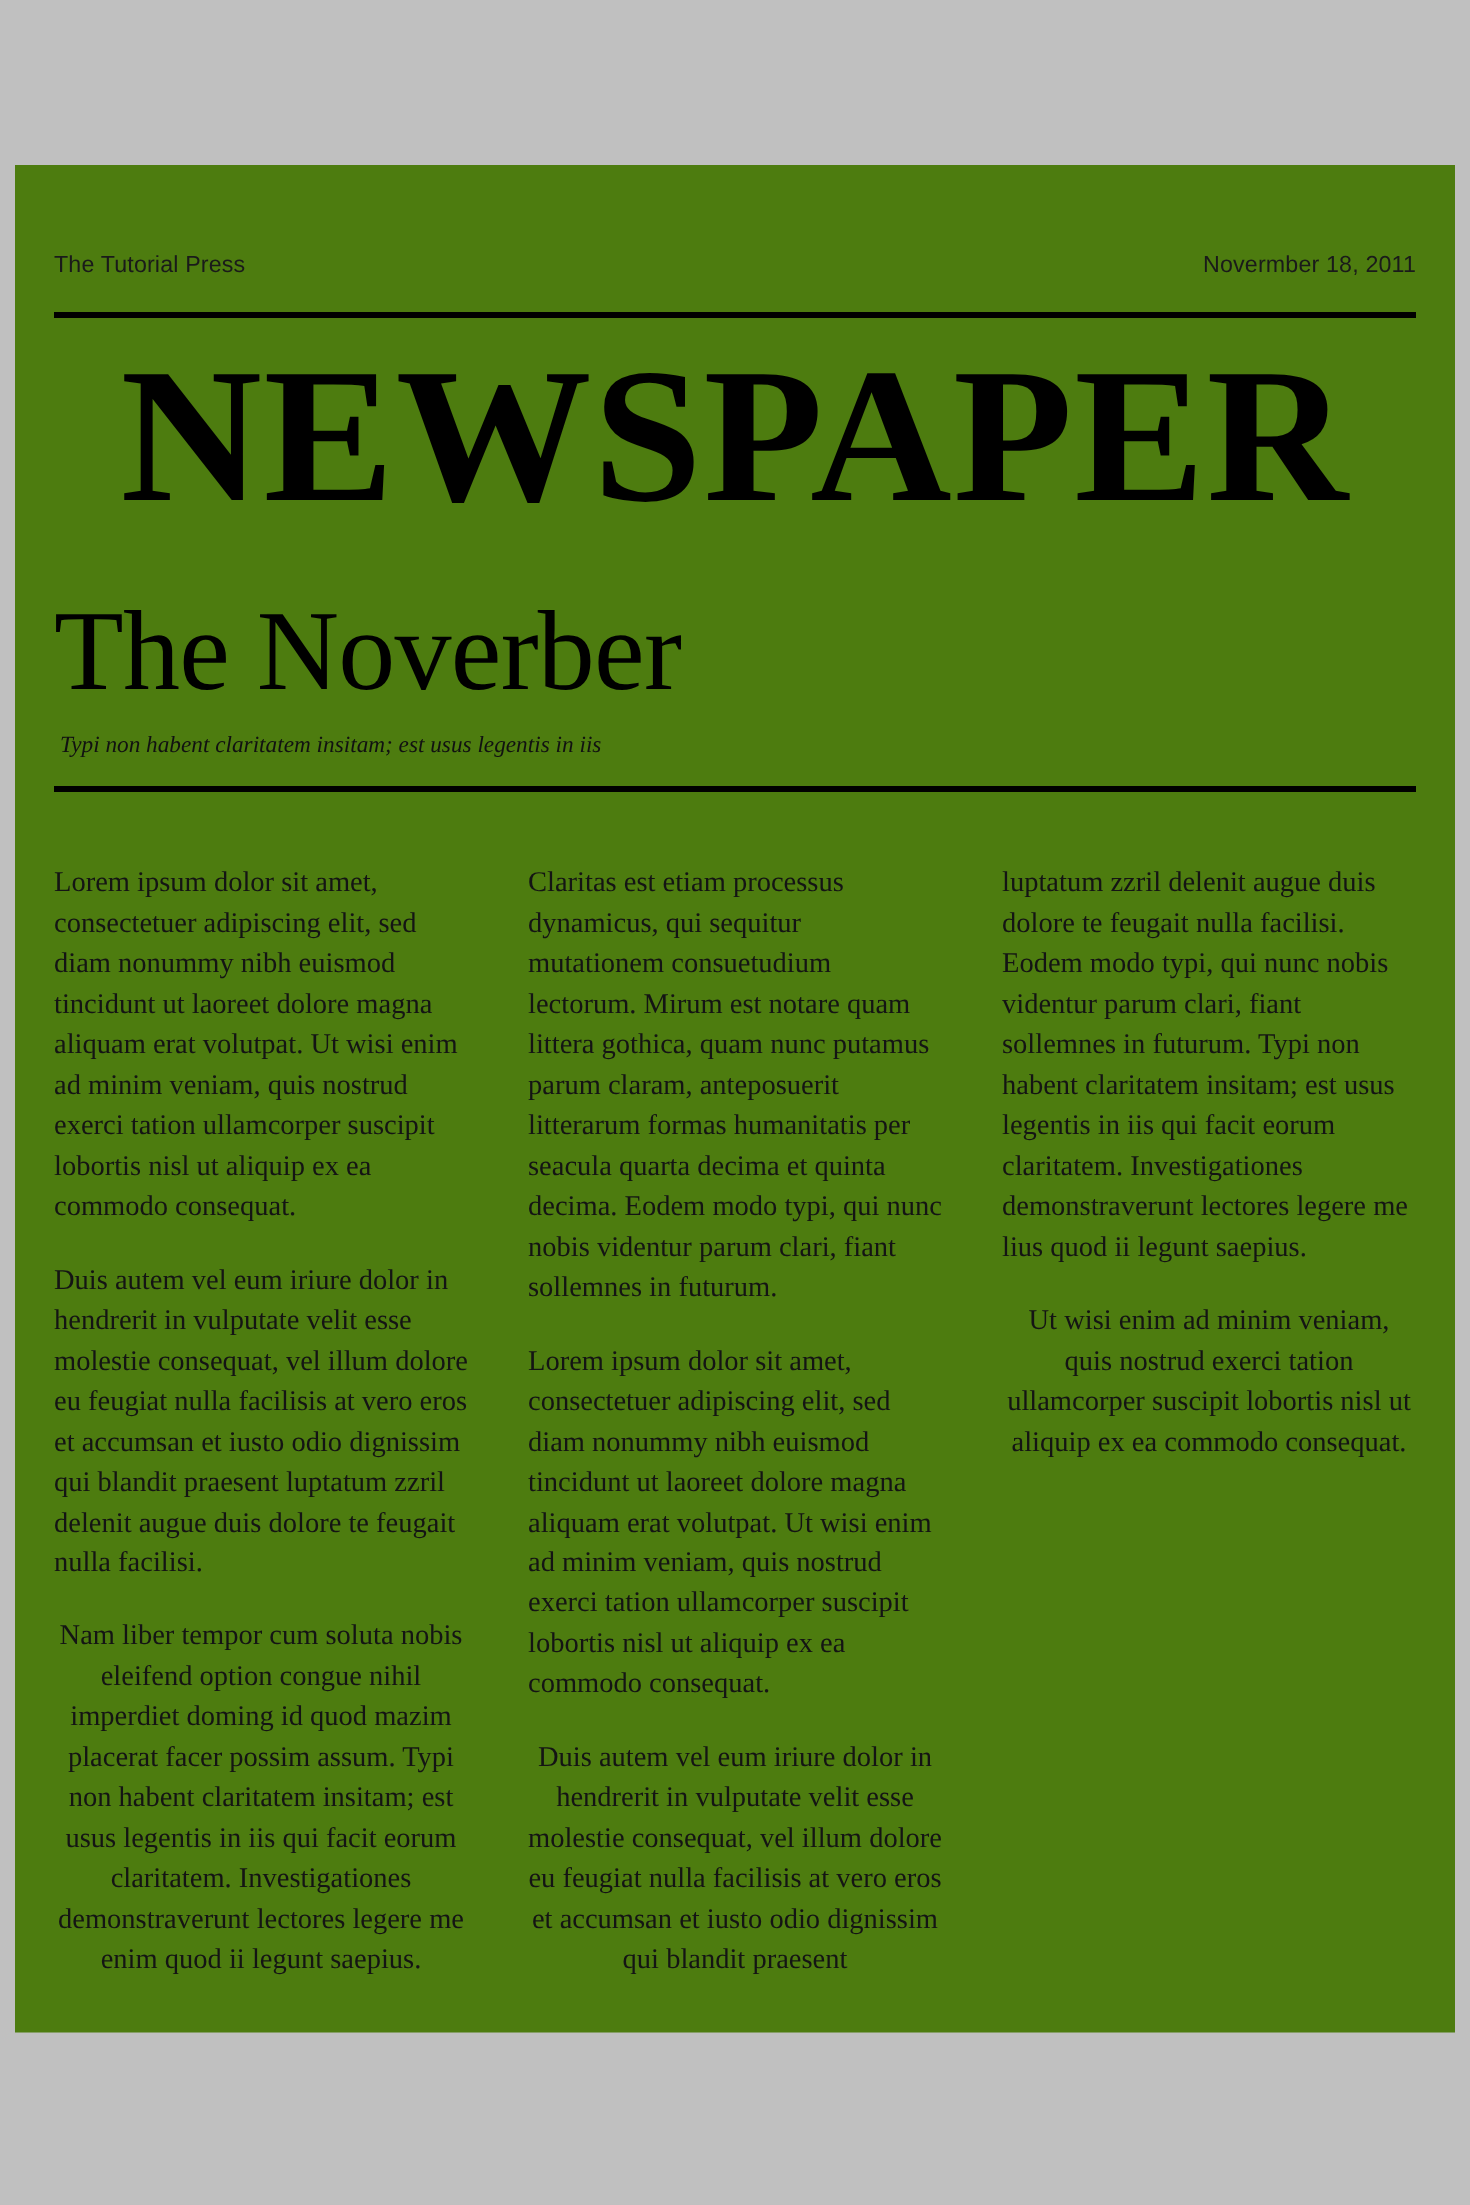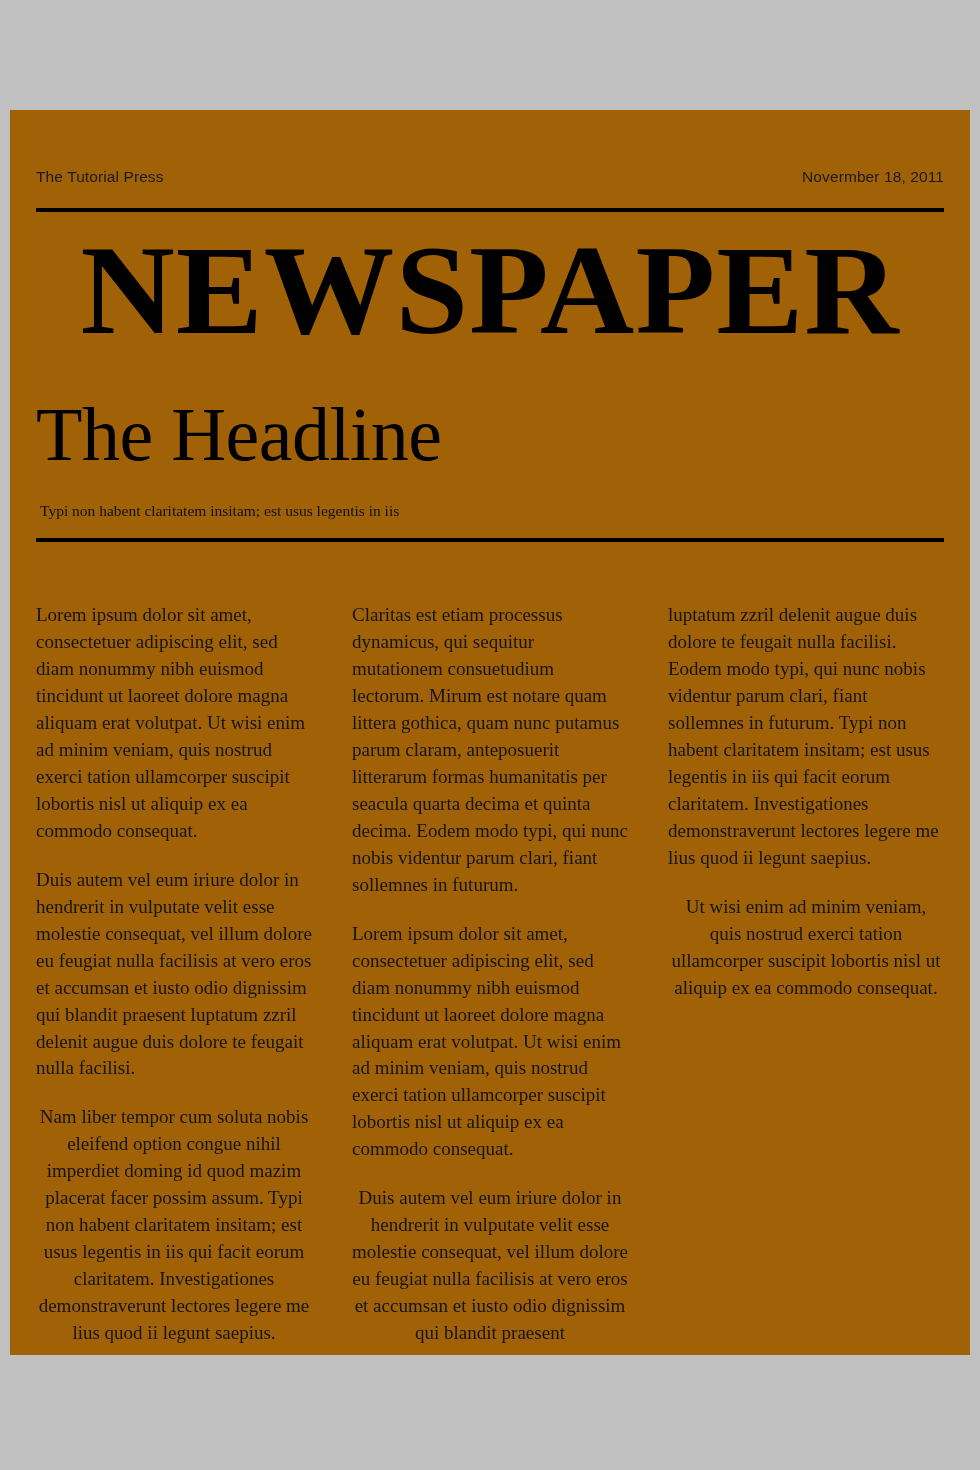--- a/index.html
+++ b/index.html
@@ -13,21 +13,21 @@
     font-family: "Liberation Serif", serif;
     overflow: hidden;
   }
 
   .page {
     position: absolute;
     left: 10px;
     top: 110px;
     width: 960px;
     height: 1245px;
-    background: #a16207;
+    background: #4d7c0f;
     box-sizing: border-box;
   }
 
   .page-inner {
     padding: 0 26px;
     height: 100%;
     box-sizing: border-box;
   }
 
   
@@ -79,24 +79,25 @@
     font-family: "Liberation Serif", serif;
     font-weight: normal;
     font-size: 76px;
     line-height: 1.02;
     color: #000000;
     margin: 0;
     letter-spacing: -0.5px;
   }
   .standfirst {
     font-family: "Liberation Serif", serif;
+    font-style: italic;
     font-size: 15.5px;
     line-height: 1.45;
     color: #111111;
-    margin-top: 26px;
+    margin-top: 12px;
     padding-left: 4px;
   }
   .standfirst div {
     white-space: nowrap;
   }
 
   
   .columns {
     display: flex;
     gap: 40px;
@@ -104,21 +105,21 @@
   }
   .column {
     flex: 1 1 0;
     min-width: 0;
   }
   .column p {
     font-family: "Liberation Serif", serif;
     font-size: 19px;
     line-height: 1.42;
     color: #141414;
-    margin: 16px 0 22px 0;
+    margin: 4px 0 22px 0;
     text-align: left;
     hyphens: none;
   }
   .column p:last-child {
     margin-bottom: 0;
     text-align: center;
   }
 </style>
 </head>
 <body>
@@ -129,34 +130,34 @@
     <div class="masthead">
       <div class="masthead-left">The Tutorial Press</div>
       <div class="masthead-right">Novermber 18, 2011</div>
     </div>
 
     <div class="rule-thick"></div>
 
     <div class="nameplate">NEWSPAPER</div>
 
     <div class="headline-block">
-      <h1 class="headline">The Headline</h1>
+      <h1 class="headline">The Noverber</h1>
       <div class="standfirst">
         <div>Typi non habent claritatem insitam; est usus legentis in iis</div>
       </div>
     </div>
 
     <div class="rule-thick"></div>
 
     <div class="columns">
 
       <div class="column">
         <p>Lorem ipsum dolor sit amet, consectetuer adipiscing elit, sed diam nonummy nibh euismod tincidunt ut laoreet dolore magna aliquam erat volutpat. Ut wisi enim ad minim veniam, quis nostrud exerci tation ullamcorper suscipit lobortis nisl ut aliquip ex ea commodo consequat.</p>
         <p>Duis autem vel eum iriure dolor in hendrerit in vulputate velit esse molestie consequat, vel illum dolore eu feugiat nulla facilisis at vero eros et accumsan et iusto odio dignissim qui blandit praesent luptatum zzril delenit augue duis dolore te feugait nulla facilisi.</p>
-        <p>Nam liber tempor cum soluta nobis eleifend option congue nihil imperdiet doming id quod mazim placerat facer possim assum. Typi non habent claritatem insitam; est usus legentis in iis qui facit eorum claritatem. Investigationes demonstraverunt lectores legere me lius quod ii legunt saepius.</p>
+        <p>Nam liber tempor cum soluta nobis eleifend option congue nihil imperdiet doming id quod mazim placerat facer possim assum. Typi non habent claritatem insitam; est usus legentis in iis qui facit eorum claritatem. Investigationes demonstraverunt lectores legere me enim quod ii legunt saepius.</p>
       </div>
 
       <div class="column">
         <p>Claritas est etiam processus dynamicus, qui sequitur mutationem consuetudium lectorum. Mirum est notare quam littera gothica, quam nunc putamus parum claram, anteposuerit litterarum formas humanitatis per seacula quarta decima et quinta decima. Eodem modo typi, qui nunc nobis videntur parum clari, fiant sollemnes in futurum.</p>
         <p>Lorem ipsum dolor sit amet, consectetuer adipiscing elit, sed diam nonummy nibh euismod tincidunt ut laoreet dolore magna aliquam erat volutpat. Ut wisi enim ad minim veniam, quis nostrud exerci tation ullamcorper suscipit lobortis nisl ut aliquip ex ea commodo consequat.</p>
         <p>Duis autem vel eum iriure dolor in hendrerit in vulputate velit esse molestie consequat, vel illum dolore eu feugiat nulla facilisis at vero eros et accumsan et iusto odio dignissim qui blandit praesent</p>
       </div>
 
       <div class="column">
         <p>luptatum zzril delenit augue duis dolore te feugait nulla facilisi. Eodem modo typi, qui nunc nobis videntur parum clari, fiant sollemnes in futurum. Typi non habent claritatem insitam; est usus legentis in iis qui facit eorum claritatem. Investigationes demonstraverunt lectores legere me lius quod ii legunt saepius.</p>

